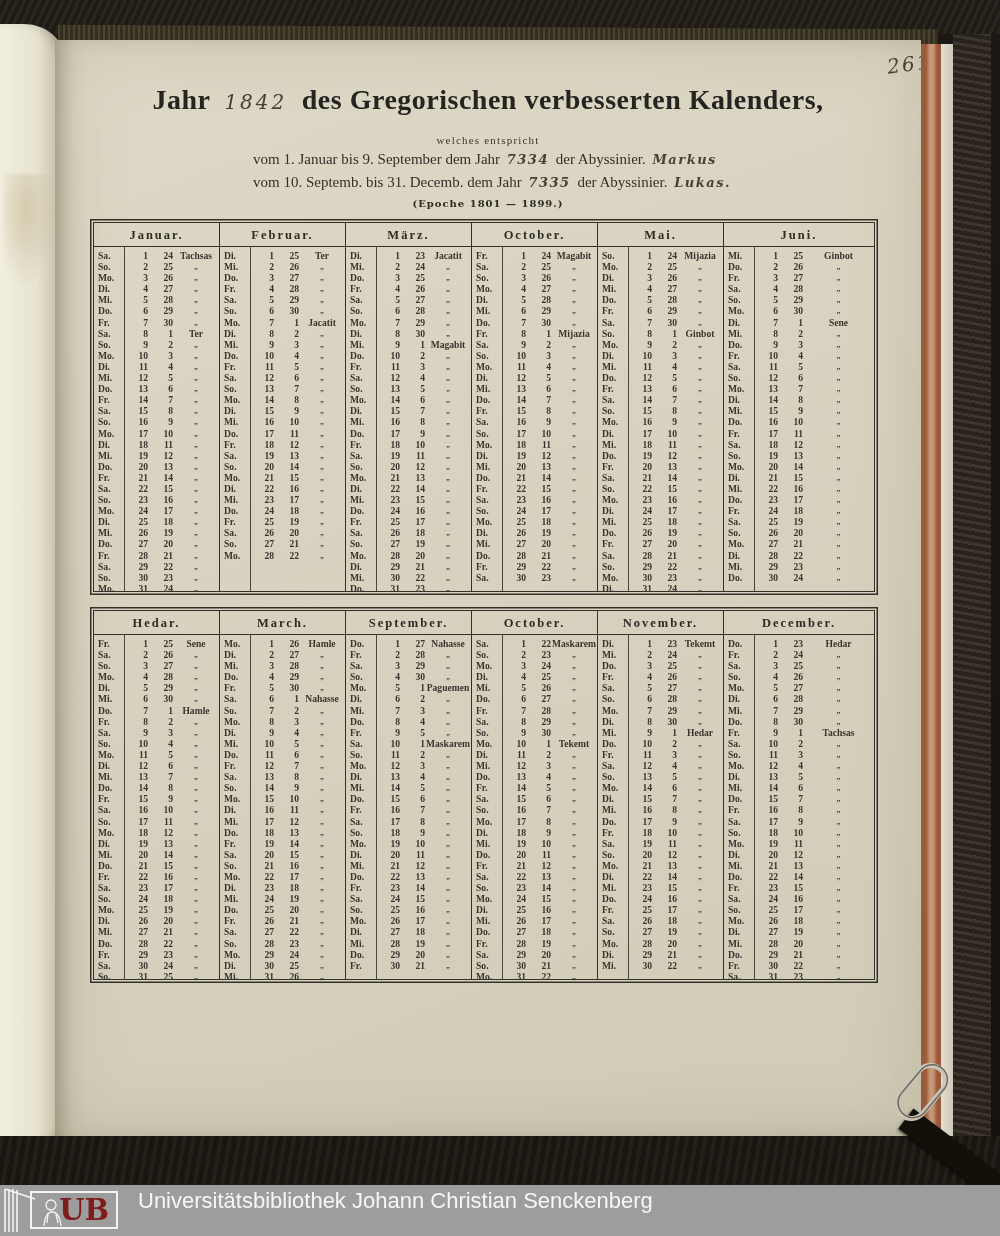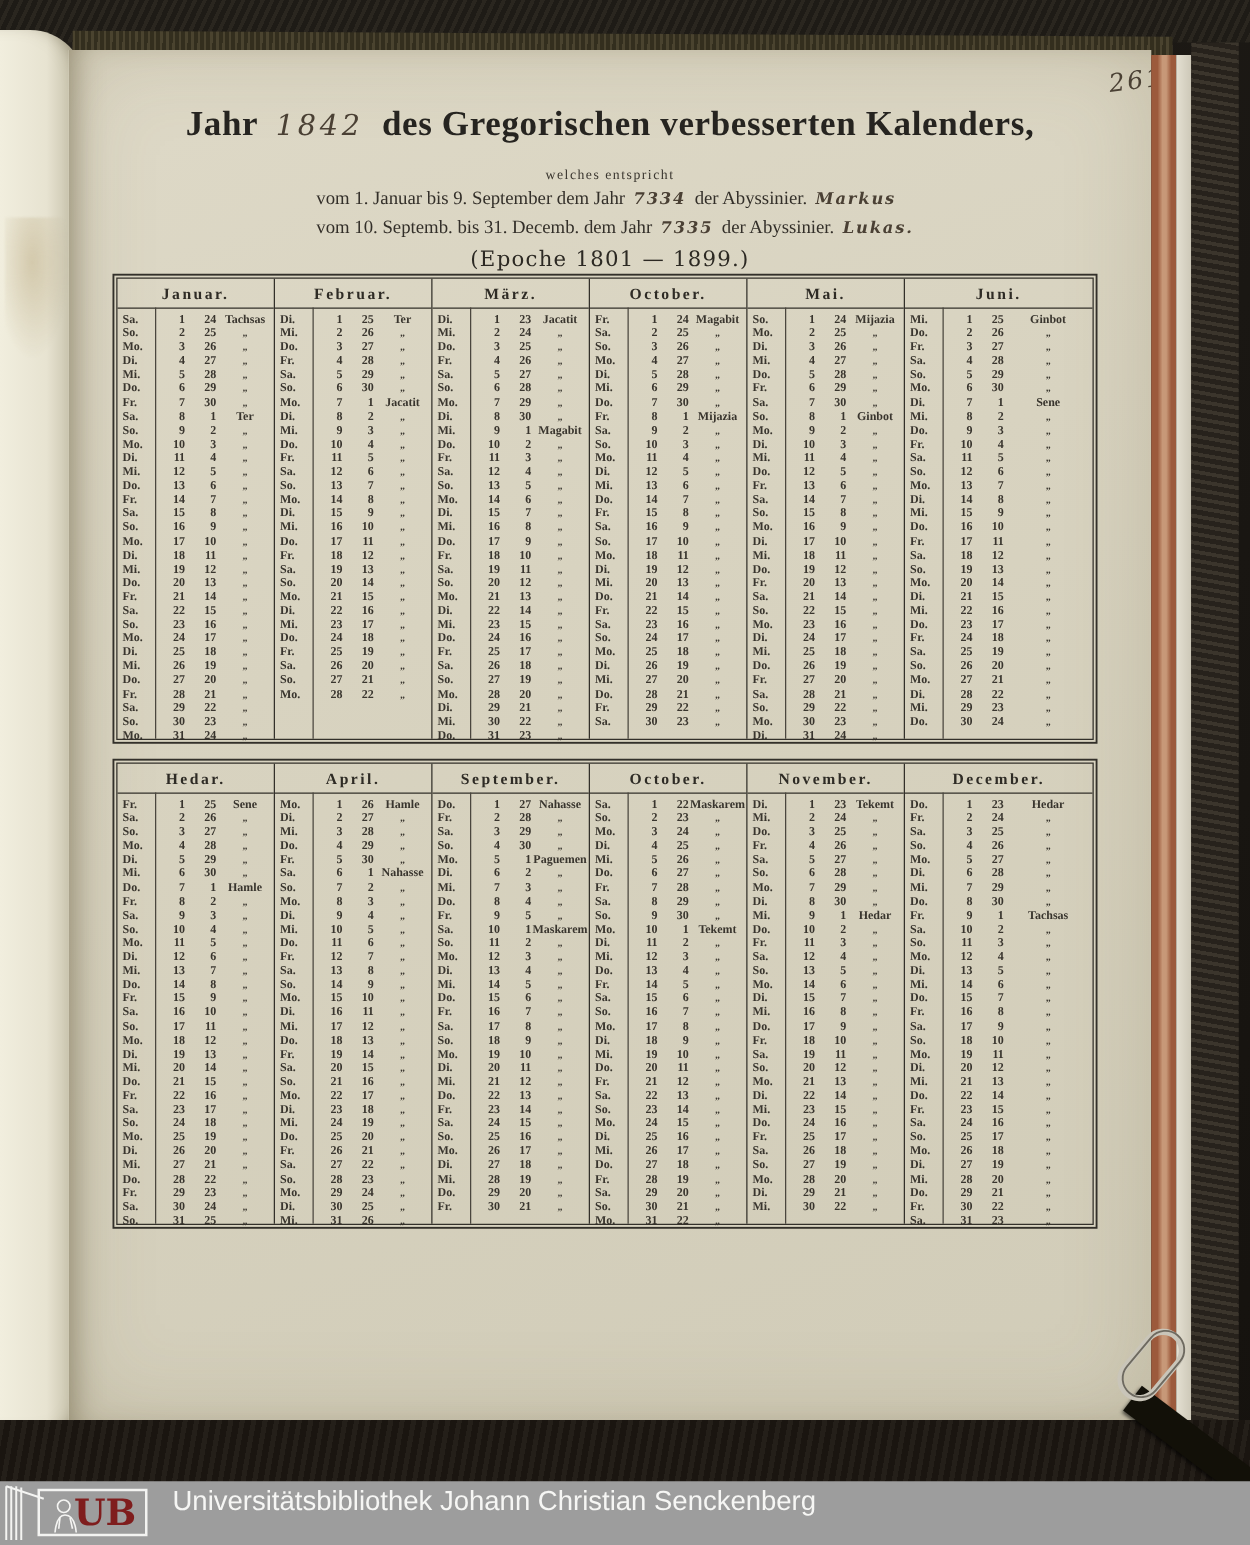--- a/index.html
+++ b/index.html
@@ -25,27 +25,27 @@
   
   .page{position:absolute;left:55px;top:40px;width:866px;height:1096px;
       background:linear-gradient(160deg,#ded9c7 0%,#d8d3c0 40%,#d1ccb8 100%);
       box-shadow:inset 16px 0 22px -12px rgba(95,85,55,.5),inset 0 0 70px rgba(120,105,70,.22);
       border-bottom:3px solid #4a3b26;color:#2e2b25;}
   .pencil{position:absolute;left:832px;top:12px;font-family:"DejaVu Serif",serif;
       font-style:italic;font-size:20px;letter-spacing:2px;color:#8a8376;transform:rotate(-7deg);}
   .title{position:absolute;top:44px;left:0;width:100%;text-align:center;white-space:nowrap;
       font-family:"Liberation Serif",serif;font-weight:700;font-size:28px;letter-spacing:.5px;color:#262420;}
   .hand{font-family:"DejaVu Serif",serif;font-style:italic;font-weight:400;color:#4a4034;}
-  .title .hand{font-size:23px;letter-spacing:3px;margin:0 7px;}
+  .title .hand{font-size:20px;letter-spacing:3px;margin:0 7px;}
   .subtitle{position:absolute;top:94px;width:100%;text-align:center;font-size:11px;
       letter-spacing:1.2px;color:#3a362f;}
   .corr{position:absolute;top:108px;left:198px;font-size:15px;line-height:22px;color:#332f29;}
   .corr .hand{font-size:13px;letter-spacing:1.5px;margin:12px 3px;font-weight:bold;}
   .epoch{position:absolute;top:158px;width:100%;text-align:center;
-      font-family:"DejaVu Serif",serif;font-weight:400;font-size:17px;letter-spacing:1px;color:#2c2923;}
+      font-family:"DejaVu Serif",serif;font-weight:700;font-size:10px;letter-spacing:1px;color:#2c2923;}
   
   .cal-table{position:absolute;left:38px;width:780px;height:368px;display:flex;
       border:1.5px solid #33302a;box-shadow:0 0 0 1.5px #d8d3c0,0 0 0 3px #33302a;}
   .cal-top{top:182px}
   .cal-bottom{top:570px}
   .month{position:relative;flex:0 0 125px;border-right:1.2px solid #33302a;}
   .month:last-child{flex:1 1 auto;border-right:none;}
   .mhead{height:23px;line-height:24px;text-align:center;font-family:Liberation Serif, serif;
       font-weight:700;font-size:12.5px;letter-spacing:2px;border-bottom:1.2px solid #33302a;color:#2e2b25;}
   .month::after{content:"";position:absolute;left:30px;top:23px;bottom:0;width:1px;background:#4a463e;}
@@ -1417,21 +1417,21 @@
             </div>
             <div class="mrow">
               <span class="wd">So.</span>
               <span class="gd">31</span>
               <span class="ad">25</span>
               <span class="lb ditto">„</span>
             </div>
           </div>
         </div>
         <div class="month">
-          <div class="mhead">April.</div>
+          <div class="mhead">March.</div>
           <div class="mbody">
             <div class="mrow">
               <span class="wd">Mo.</span>
               <span class="gd">1</span>
               <span class="ad">26</span>
               <span class="lb">Hamle</span>
             </div>
             <div class="mrow">
               <span class="wd">Di.</span>
               <span class="gd">2</span>

